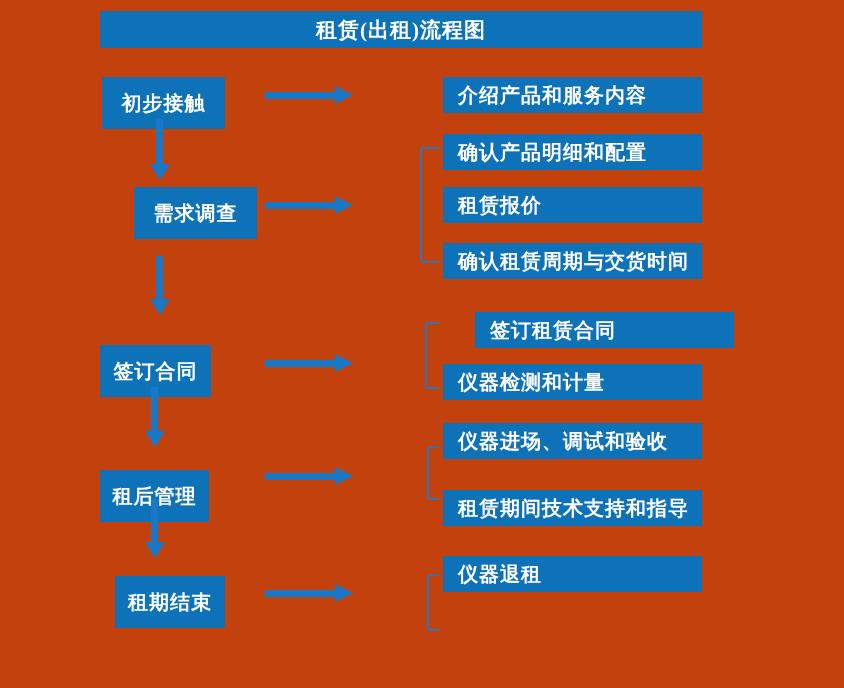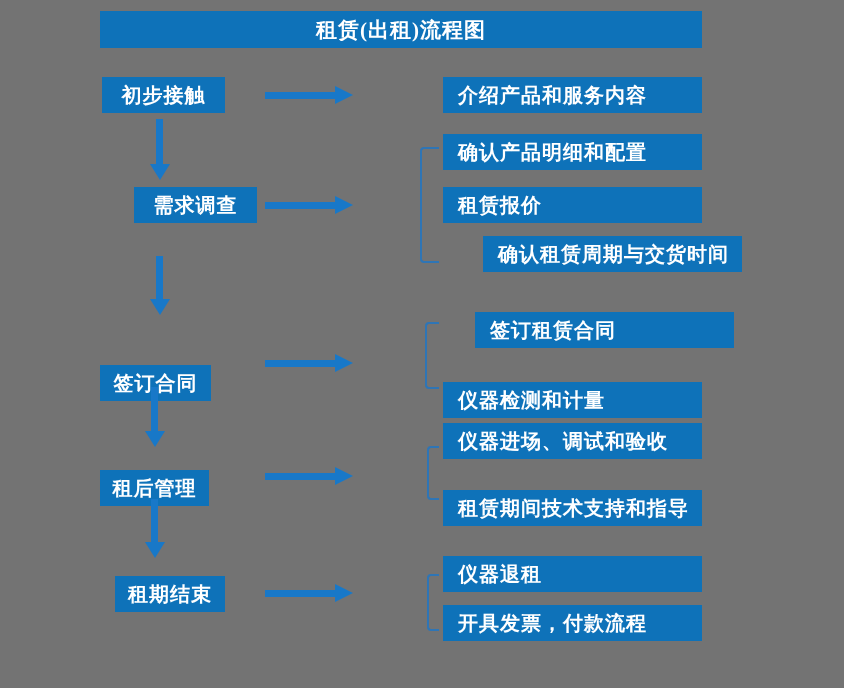--- a/index.html
+++ b/index.html
@@ -4,33 +4,33 @@
 <style>
   :root{
     --box:#0e72b9;
     --arrow:#1878c8;
     --bracket:#2e75b6;
   }
   html,body{margin:0;padding:0;background:#fff;}
   .stage{
     position:relative;
     width:844px;height:688px;
-    background:#737373;
+    background:#c2410c;
     font-family:"Liberation Serif","DejaVu Serif",serif;
     overflow:hidden;
   }
   .titlebar{
     position:absolute;left:100px;top:11px;width:602px;height:37px;
     background:var(--box);
     color:#fff;font-size:21px;font-weight:bold;
     display:flex;align-items:center;justify-content:center;
     letter-spacing:1px;
   }
   .stepbox{
-    position:absolute;height:36px;
+    position:absolute;height:52px;
     background:var(--box);
     color:#fff;font-size:20px;font-weight:bold;
     display:flex;align-items:center;justify-content:center;
     letter-spacing:1px;
   }
   .detailbox{
     position:absolute;left:443px;width:259px;height:36px;
     background:var(--box);
     color:#fff;font-size:20px;font-weight:bold;
     display:flex;align-items:center;justify-content:flex-start;
@@ -72,21 +72,21 @@
 </style>
 </head>
 <body>
 
 <div class="stage">
 
   <div class="titlebar">租赁(出租)流程图</div>
 
   <div class="stepbox" style="left:102px;top:77px;width:123px;">初步接触</div>
   <div class="stepbox" style="left:102px;top:187px;width:123px;margin-left:32px;">需求调查</div>
-  <div class="stepbox" style="left:100px;top:365px;width:111px;">签订合同</div>
+  <div class="stepbox" style="left:100px;top:345px;width:111px;">签订合同</div>
   <div class="stepbox" style="left:100px;top:470px;width:109px;">租后管理</div>
   <div class="stepbox" style="left:115px;top:576px;width:110px;">租期结束</div>
 
   <div class="varrow" style="left:156px;top:119px;height:45px;"></div>
   <div class="varrow" style="left:156px;top:256px;height:43px;"></div>
   <div class="varrow" style="left:151px;top:387px;height:44px;"></div>
   <div class="varrow" style="left:151px;top:499px;height:43px;"></div>
 
   <div class="harrow" style="top:92px;"></div>
   <div class="harrow" style="top:202px;"></div>
@@ -95,21 +95,20 @@
   <div class="harrow" style="top:590px;"></div>
 
   <div class="bracket" style="left:420px;top:147px;width:17px;height:112px;"></div>
   <div class="bracket" style="left:425px;top:322px;width:12px;height:63px;"></div>
   <div class="bracket" style="left:427px;top:446px;width:10px;height:50px;"></div>
   <div class="bracket" style="left:427px;top:574px;width:10px;height:53px;"></div>
 
   <div class="detailbox" style="top:77px;">介绍产品和服务内容</div>
   <div class="detailbox" style="top:134px;">确认产品明细和配置</div>
   <div class="detailbox" style="top:187px;">租赁报价</div>
-  <div class="detailbox" style="top:236px;margin-left:40px;">确认租赁周期与交货时间</div>
+  <div class="detailbox" style="top:243px;">确认租赁周期与交货时间</div>
   <div class="detailbox" style="top:312px;margin-left:32px;">签订租赁合同</div>
-  <div class="detailbox" style="top:382px;">仪器检测和计量</div>
+  <div class="detailbox" style="top:364px;">仪器检测和计量</div>
   <div class="detailbox" style="top:423px;">仪器进场、调试和验收</div>
   <div class="detailbox" style="top:490px;">租赁期间技术支持和指导</div>
   <div class="detailbox" style="top:556px;">仪器退租</div>
-  <div class="detailbox" style="top:605px;">开具发票，付款流程</div>
 
 </div>
 
 </body></html>

